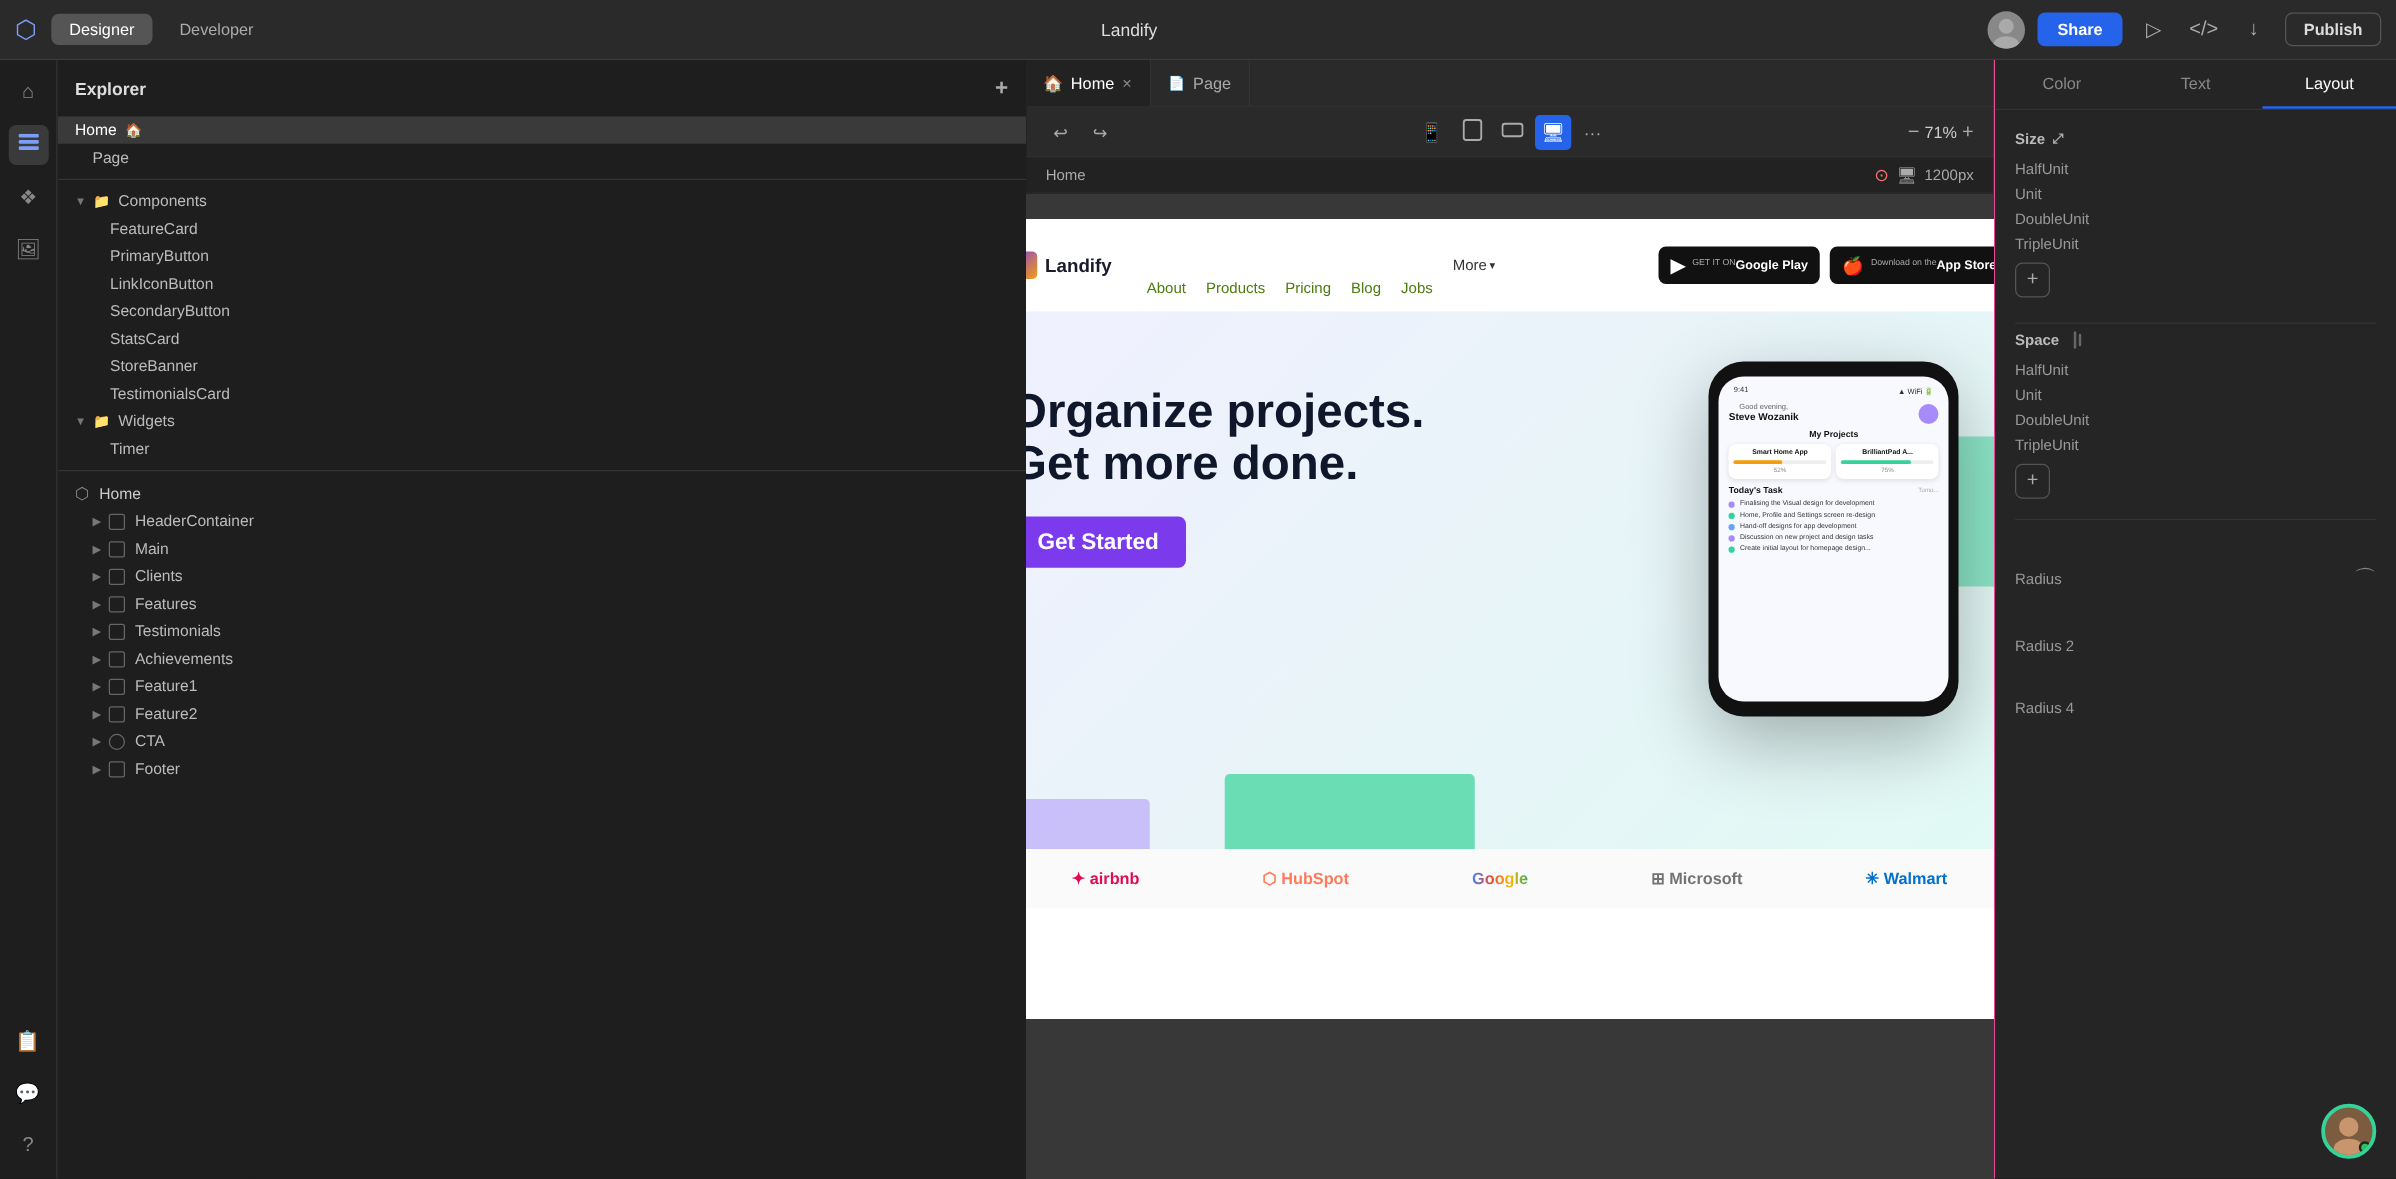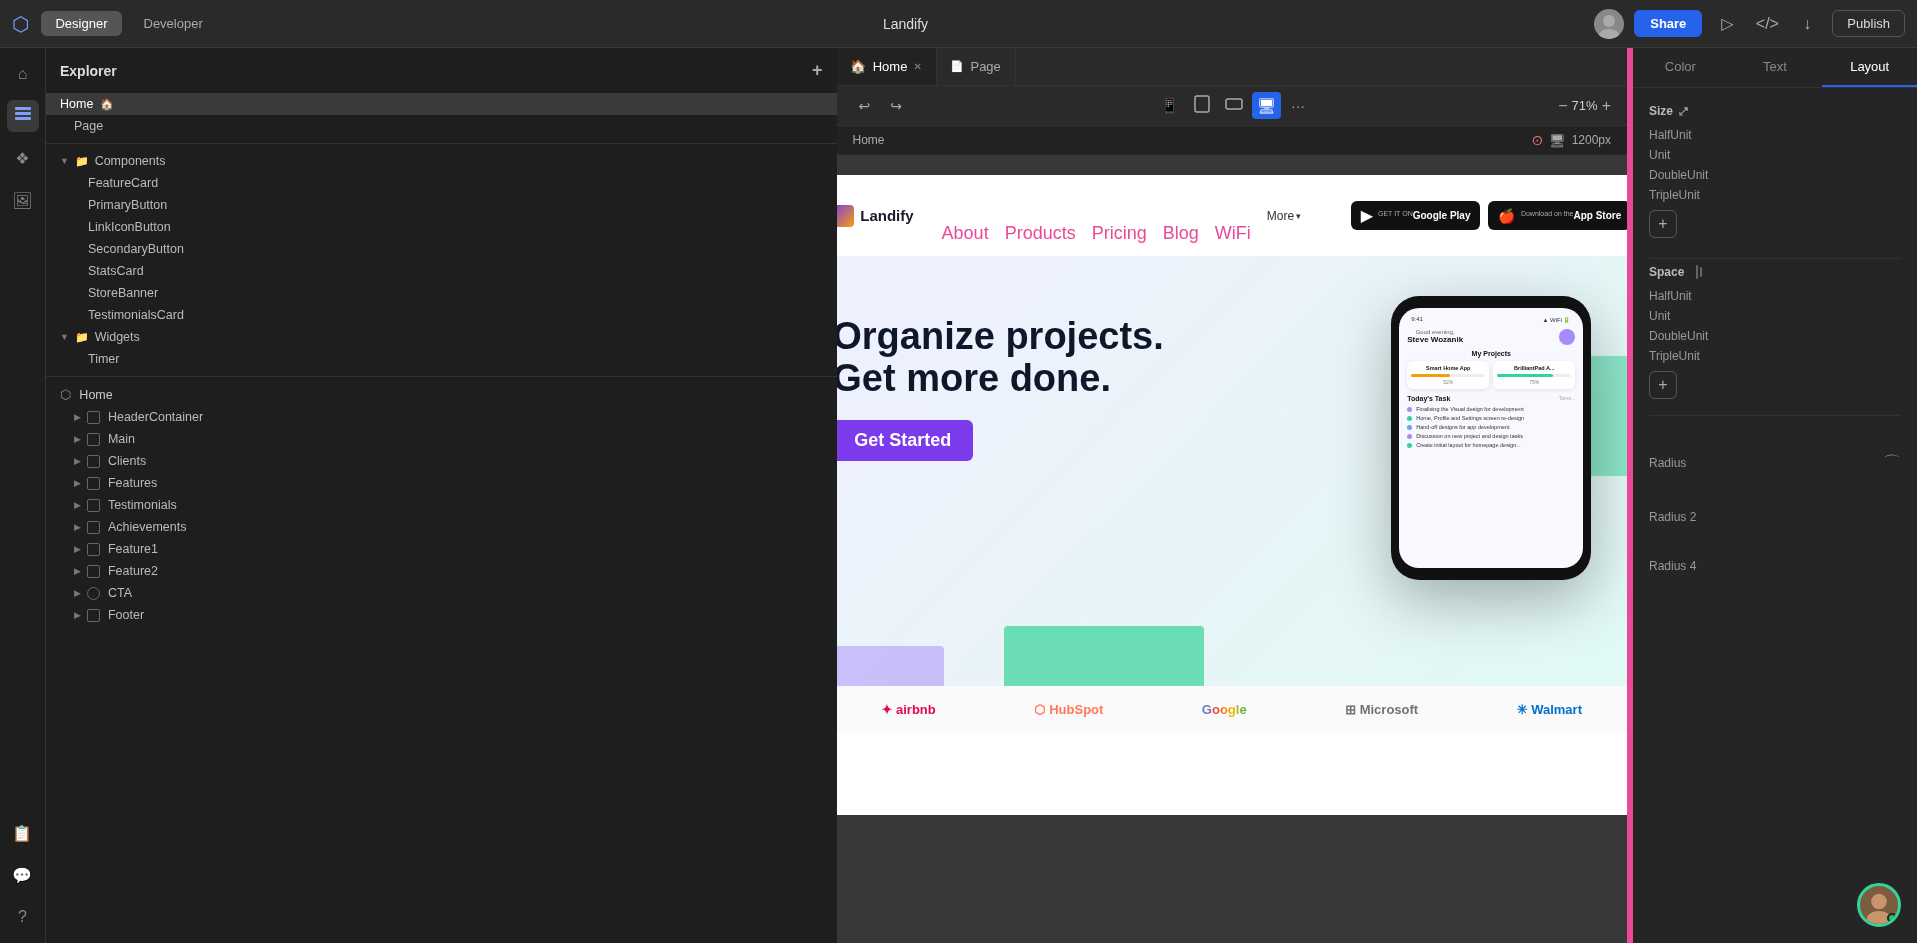--- a/index.html
+++ b/index.html
@@ -9,21 +9,21 @@
     .topbar { height: 48px; background: #2a2a2a; display: flex; align-items: center; padding: 0 12px; gap: 8px; border-bottom: 1px solid #3a3a3a; flex-shrink: 0; }
     .topbar-left { display: flex; align-items: center; gap: 8px; }
     .mode-btn { padding: 5px 14px; border-radius: 6px; border: none; cursor: pointer; font-size: 13px; font-weight: 500; }
     .mode-btn.active { background: #555; color: #fff; }
     .mode-btn.inactive { background: transparent; color: #aaa; }
     .topbar-center { flex: 1; text-align: center; font-size: 14px; color: #ddd; font-weight: 500; }
     .topbar-right { display: flex; align-items: center; gap: 10px; }
     .avatar { width: 30px; height: 30px; border-radius: 50%; background: #888; overflow: hidden; display: flex; align-items: center; justify-content: center; }
     .share-btn { background: #2563eb; color: white; border: none; padding: 6px 16px; border-radius: 6px; font-size: 13px; font-weight: 600; cursor: pointer; }
     .icon-btn { width: 30px; height: 30px; background: transparent; border: none; color: #aaa; font-size: 16px; cursor: pointer; display: flex; align-items: center; justify-content: center; }
-    .publish-btn { background: transparent; border: 1px solid #555; color: #ddd; padding: 5px 14px; border-radius: 6px; font-size: 13px; cursor: pointer; }
+    .publish-btn { background: transparent; border: 1px solid #555; color: #ddd; padding: 5px 14px; border-radius: 6px; font-size: 13px; cursor: pointer; font-weight: bold; }
 
     
     .main-layout { display: flex; flex: 1; overflow: hidden; }
     .sidebar-icons { width: 46px; background: #1e1e1e; border-right: 1px solid #333; display: flex; flex-direction: column; align-items: center; padding-top: 10px; gap: 10px; flex-shrink: 0; }
     .sidebar-icon { width: 32px; height: 32px; display: flex; align-items: center; justify-content: center; border-radius: 6px; cursor: pointer; color: #888; font-size: 16px; }
     .sidebar-icon.active { background: #3a3a3a; color: #7c9ef8; }
     .sidebar-content { flex: 1; display: flex; flex-direction: column; overflow: hidden; }
     .sidebar-header { display: flex; align-items: center; justify-content: space-between; padding: 12px 14px; font-size: 14px; font-weight: 600; color: #ddd; }
     .sidebar-plus { font-size: 18px; color: #aaa; cursor: pointer; }
     .sidebar-scroll { flex: 1; overflow-y: auto; padding-bottom: 10px; }
@@ -62,21 +62,21 @@
     .breadcrumb-alert { color: #f87171; font-size: 14px; }
 
     .canvas-scroll { flex: 1; overflow: auto; background: #383838; display: flex; align-items: flex-start; justify-content: center; padding: 20px; }
     .canvas-frame { background: white; width: 855px; min-height: 640px; overflow: hidden; flex-shrink: 0; }
 
     
     .site-nav { background: white; padding: 12px 28px; display: flex; align-items: center; gap: 0; }
     .site-logo { display: flex; align-items: center; gap: 6px; font-weight: 700; font-size: 15px; color: #1a1a2e; }
     .logo-icon { width: 22px; height: 22px; background: linear-gradient(135deg, #7c3aed, #f59e0b); border-radius: 4px; }
     .site-nav-links { display: flex; align-items: center; gap: 16px; margin-left: 28px; font-size: 12px; color: #333; }
-    .site-nav-links a { text-decoration: none; color: #ec4899; font-size: 18px; margin-top: 36px; }
+    .site-nav-links a { text-decoration: none; color: #4d7c0f; font-size: 12px; margin-top: 36px; }
     .site-nav-links .more { display: flex; align-items: center; gap: 2px; }
     .site-nav-right { margin-left: auto; display: flex; gap: 8px; }
     .store-btn { display: flex; align-items: center; gap: 5px; background: #111; color: #fff; border-radius: 6px; padding: 5px 10px; font-size: 9px; }
     .store-btn .store-icon { font-size: 16px; }
     .store-btn .store-text { display: flex; flex-direction: row; }
     .store-btn .store-sub { font-size: 7px; color: #aaa; }
     .store-btn .store-name { font-size: 10px; font-weight: 600; }
 
     .site-hero { background: linear-gradient(135deg, #f0f0ff 0%, #e8f4f8 50%, #e0faf4 100%); padding: 40px 28px 0; display: flex; align-items: flex-start; min-height: 430px; position: relative; overflow: hidden; }
     .hero-left { flex: 1; padding-top: 20px; }
@@ -103,21 +103,21 @@
 
     .site-clients { background: #fafafa; padding: 16px 28px; display: flex; align-items: center; justify-content: space-around; }
     .client-logo { font-size: 13px; font-weight: 700; color: #666; }
     .client-airbnb { color: #e00b57; text-align: right; }
     .client-hubspot { color: #ff7a59; }
     .client-google { font-weight: 700; background: linear-gradient(90deg, #4285f4, #ea4335, #fbbc05, #34a853); -webkit-background-clip: text; -webkit-text-fill-color: transparent; }
     .client-microsoft { color: #737373; }
     .client-walmart { color: #0071ce; }
 
     
-    .right-sidebar { width: 290px; background: #252525; border-left: 6px solid #ec4899; display: flex; flex-direction: column; flex-shrink: 0; justify-content: center; }
+    .right-sidebar { width: 322px; background: #252525; border-left: 1px solid #ec4899; display: flex; flex-direction: column; flex-shrink: 0; justify-content: center; }
     .right-tabs { display: flex; border-bottom: 1px solid #333; }
     .right-tab { flex: 1; text-align: center; padding: 11px 0; font-size: 13px; color: #888; cursor: pointer; }
     .right-tab.active { color: #fff; border-bottom: 2px solid #2563eb; }
     .right-panel { flex: 1; overflow-y: auto; padding: 16px; }
     .right-panel::-webkit-scrollbar { width: 4px; }
     .right-panel::-webkit-scrollbar-thumb { background: #444; border-radius: 2px; }
 
     .panel-section { margin-bottom: 20px; }
     .panel-section-title { font-size: 12px; color: #bbb; font-weight: 600; margin-bottom: 10px; display: flex; align-items: center; gap: 6px; }
     .size-expand-icon { font-size: 11px; color: #aaa; }
@@ -347,21 +347,21 @@
         <div class="site-nav">
           <div class="site-logo">
             <div class="logo-icon"></div>
             <span>Landify</span>
           </div>
           <div class="site-nav-links">
             <a>About</a>
             <a>Products</a>
             <a>Pricing</a>
             <a>Blog</a>
-            <a>WiFi</a>
+            <a>Jobs</a>
             <span class="more">More <span style="font-size:9px;">▾</span></span>
           </div>
           <div class="site-nav-right">
             <div class="store-btn">
               <span class="store-icon">▶</span>
               <div class="store-text">
                 <span class="store-sub">GET IT ON</span>
                 <span class="store-name">Google Play</span>
               </div>
             </div>

